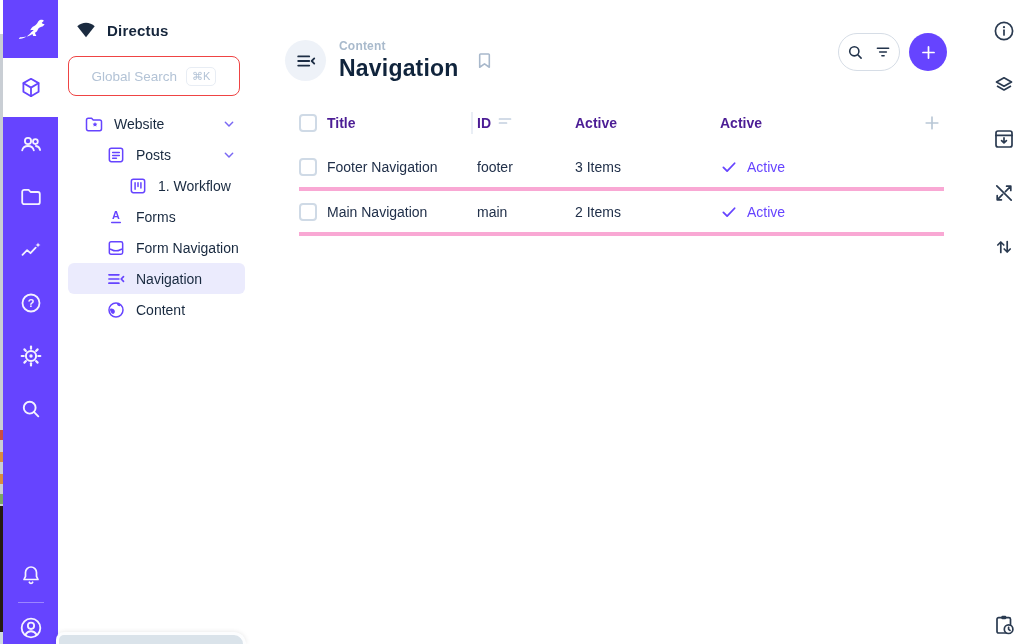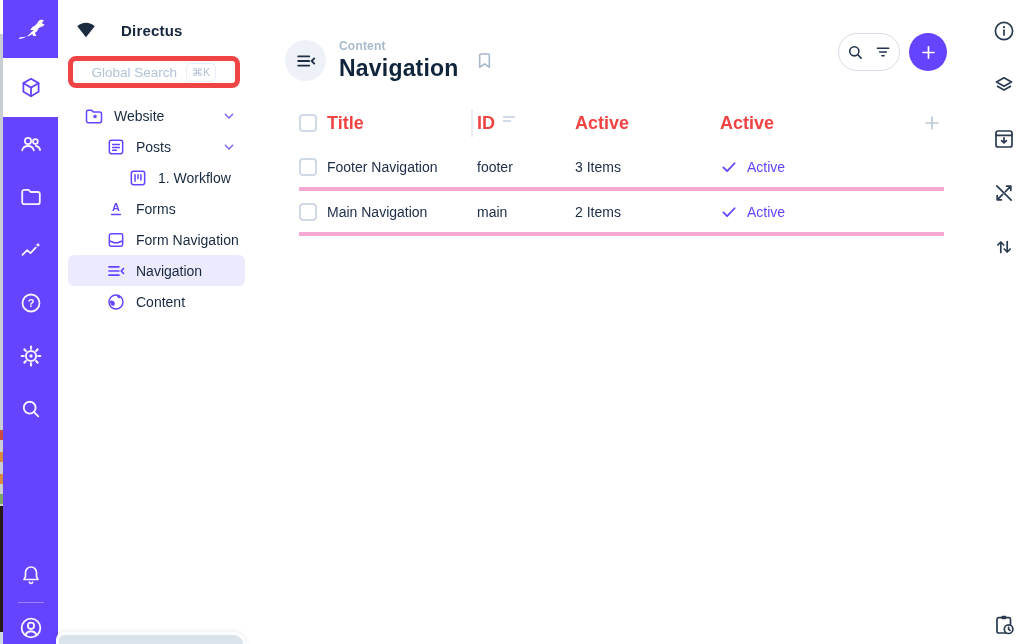--- a/index.html
+++ b/index.html
@@ -16,23 +16,23 @@
                 background:#6644ff; display:flex; flex-direction:column; align-items:center; }
   .logo-tile { width:55px; height:58px; background:#6644ff; display:grid; place-items:center; }
   .module-item { width:55px; height:53px; display:grid; place-items:center; color:rgba(255,255,255,.93); cursor:pointer; }
   .module-item.active { background:#ffffff; color:#6644ff; height:59px; }
   .module-bottom { margin-top:auto; display:flex; flex-direction:column; align-items:center; padding-bottom:3px; }
   .module-bottom .bar-divider { width:26px; height:1px; background:rgba(255,255,255,.35); margin:12px 0; }
   .module-bottom .module-item { height:26px; }
 
   
   .sidebar { position:absolute; left:58px; top:0; bottom:0; width:192px; background:#fff; }
-  .project-header { display:flex; align-items:center; gap:24px; padding:19px 0 0 17px; }
+  .project-header { display:flex; align-items:center; gap:10px; padding:19px 0 0 17px; }
   .project-name { font-size:15px; font-weight:700; color:#16263c; letter-spacing:.2px; }
-  .global-search { margin:15px 10px 0 10px; height:32px; border:5px solid #ef4444; border-radius:8px;
+  .global-search { margin:15px 10px 0 10px; height:40px; border:1px solid #ef4444; border-radius:8px;
                    display:flex; align-items:center; justify-content:center; gap:9px;
                    color:#b3c3d6; font-size:13.5px; cursor:text; background:#fff; }
   .kbd { border:1px solid #e8edf4; border-radius:5px; font-size:11px; padding:2px 5px; color:#b3c3d6; }
   .nav { margin-top:12px; }
   .nav-item { height:31px; margin:0 5px 0 10px; border-radius:6px; display:flex; align-items:center;
               gap:10px; color:#18293f; font-size:14px; font-weight:500; cursor:pointer; }
   .nav-item .nicon { color:#6644ff; display:grid; place-items:center; }
   .nav-item.lvl0 { padding-left:16px; }
   .nav-item.lvl1 { padding-left:38px; }
   .nav-item.lvl2 { padding-left:60px; }
@@ -51,21 +51,21 @@
   .header-actions { position:absolute; top:33px; left:588px; display:flex; align-items:center; gap:9px; }
   .search-filter-pill { width:62px; height:38px; border:1px solid #d6dde6; border-radius:19px;
                         display:flex; align-items:center; justify-content:center; gap:9px;
                         color:#22334b; background:#fff; cursor:pointer; }
   .add-button { width:38px; height:38px; border-radius:50%; background:#6644ff; color:#fff;
                 display:grid; place-items:center; border:none; cursor:pointer; }
 
   
   .collection-table { position:absolute; top:108px; left:49px; width:645px; }
   .trow { display:grid; grid-template-columns:28px 150px 98px 145px 1fr 24px; align-items:center; }
-  .thead { height:30px; margin-bottom:8px; font-size:18px; font-weight:700; color:#ef4444; }
+  .thead { height:30px; margin-bottom:8px; font-size:14px; font-weight:700; color:#4c1d95; }
   .tbody .trow { height:45px; border-bottom:4px solid #f9a8d4; font-size:14px; color:#21304a; }
   .checkbox { width:18px; height:18px; border:2px solid #cfdae6; border-radius:4px; background:#fff; cursor:pointer; }
   .th-id { position:relative; display:flex; align-items:flex-start; gap:7px; }
   .th-id::before { content:''; position:absolute; left:-6px; top:-3px; bottom:-3px; width:2px; background:#e9eef5; }
   .cell-active { display:flex; align-items:center; gap:9px; color:#6644ff; font-weight:500; }
   .add-col { color:#b9c7d6; display:grid; place-items:center; cursor:pointer; }
 
   
   .right-rail { position:absolute; right:0; top:0; bottom:0; width:48px; display:flex;
                 flex-direction:column; align-items:center; padding-top:19px; gap:30px; color:#2a3a50; }

